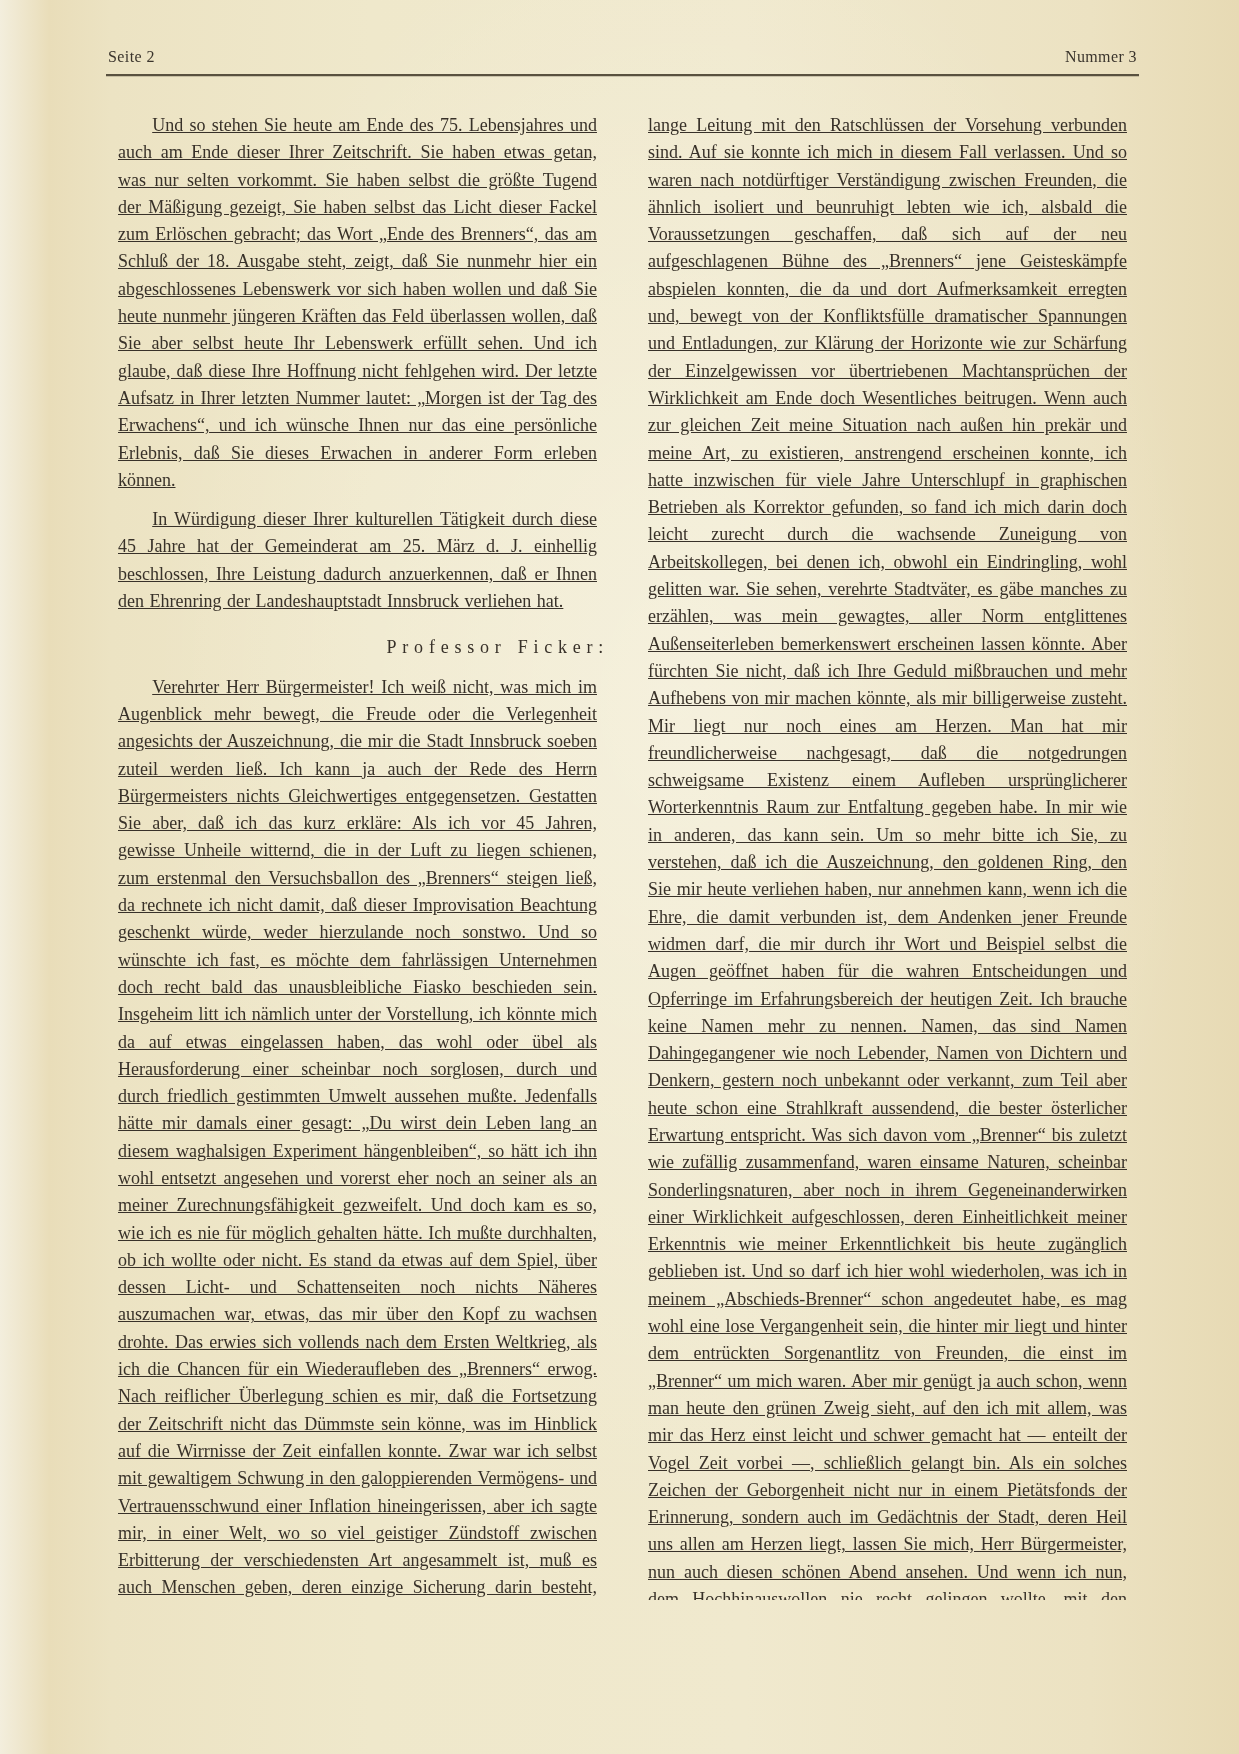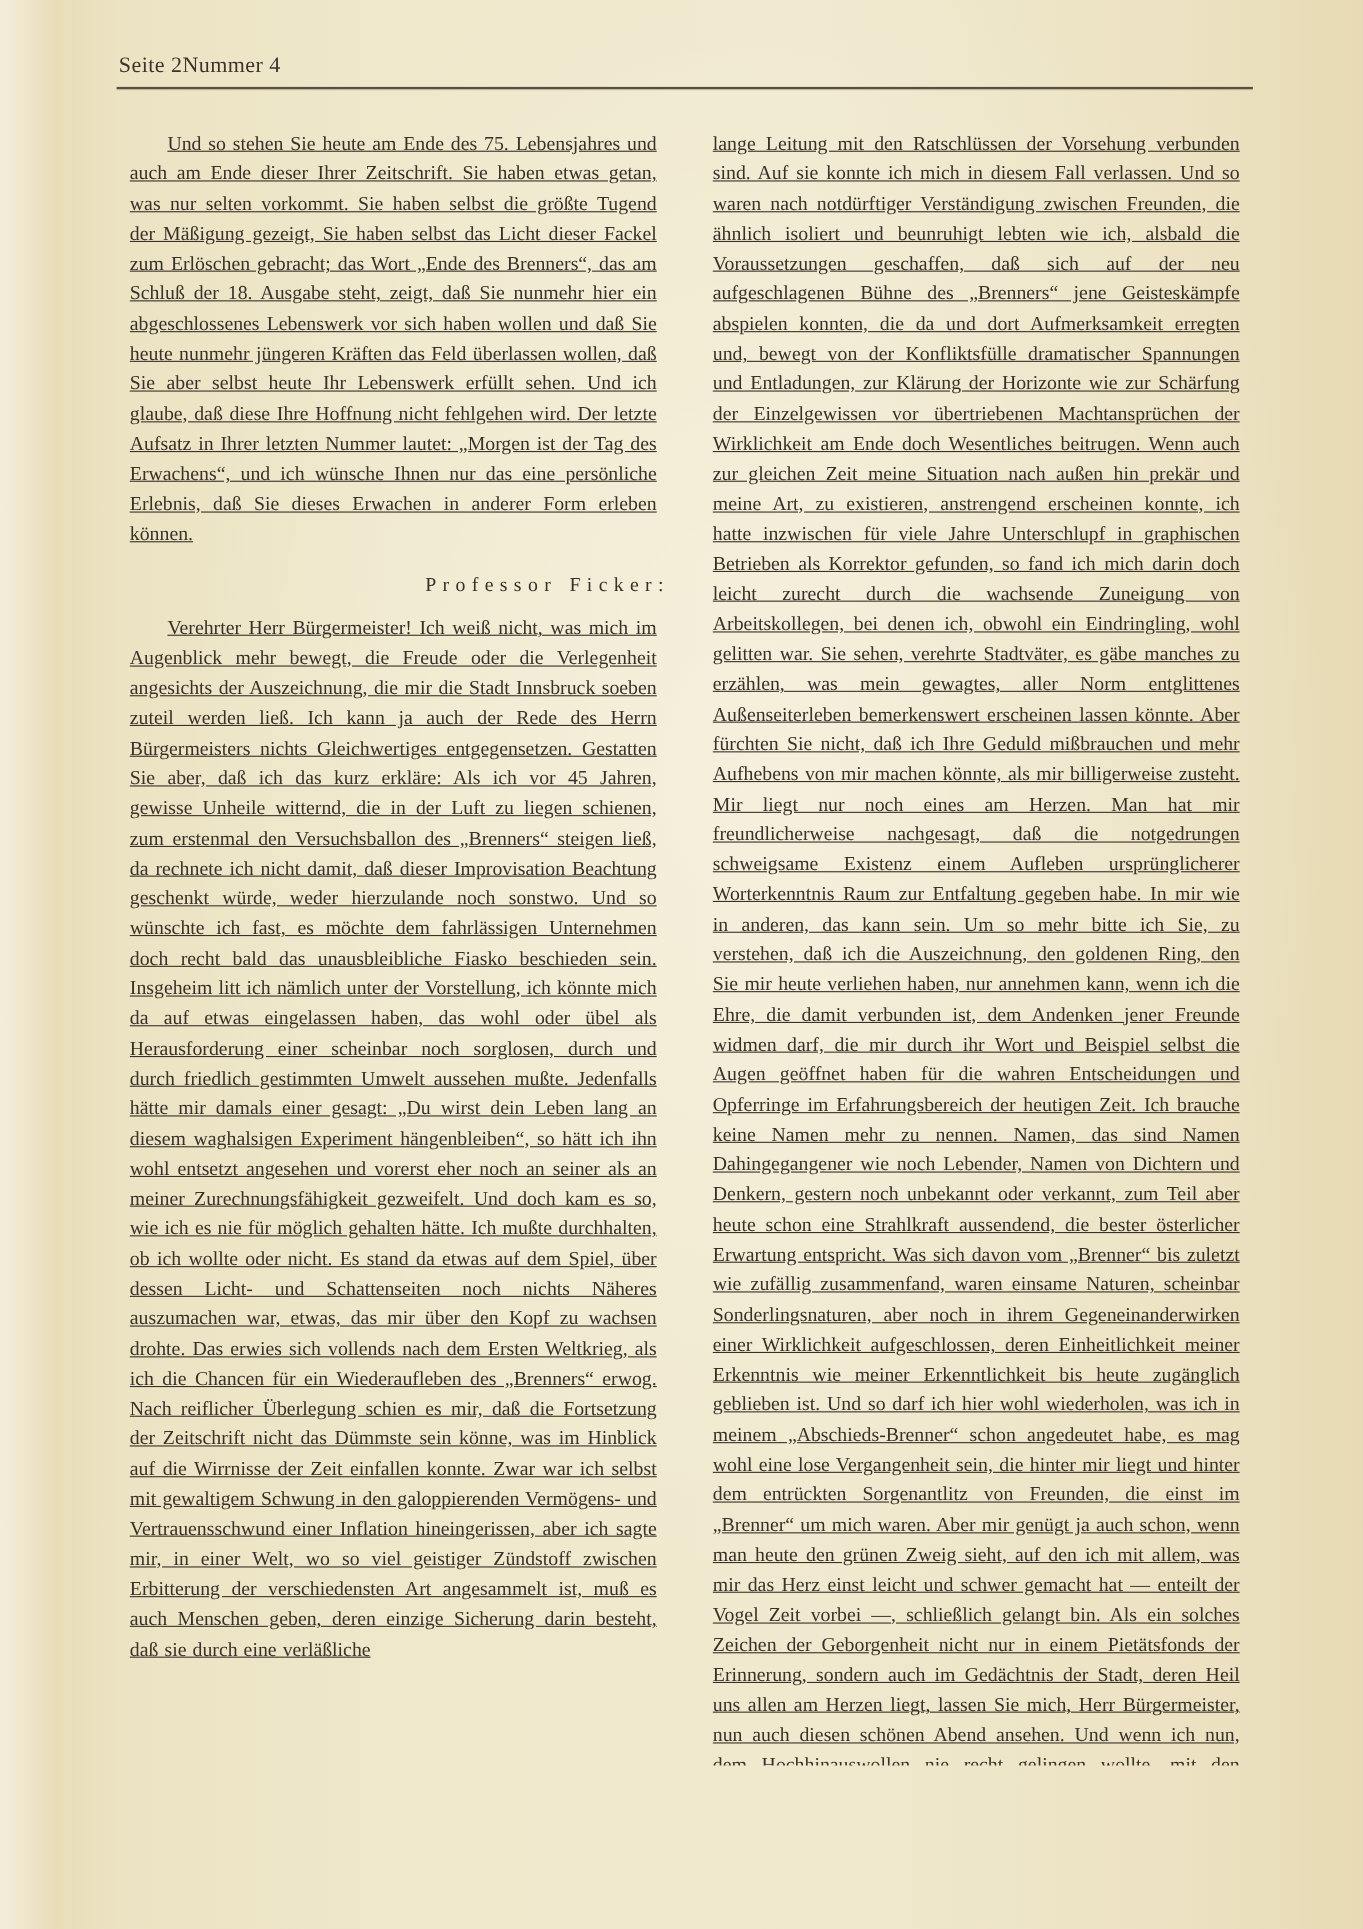--- a/index.html
+++ b/index.html
@@ -11,22 +11,22 @@
       radial-gradient(ellipse at 55% 40%, rgba(255,255,250,0.35) 0%, rgba(255,255,250,0) 55%),
       linear-gradient(90deg, #f3eedd 0%, #e9ddb9 4%, #ece3c3 9%, #efe8cb 30%, #f0e9ce 60%, #ece2c2 88%, #e7dab4 100%),
       #ece3c4;
     box-sizing:border-box;
     padding:34px 100px 0 106px;
     font-family:"Liberation Serif","DejaVu Serif",serif;
     color:#35302a;
     overflow:hidden;
   }
   .masthead{
-    display:flex;align-items:baseline;
-    font-size:20px;letter-spacing:0.4px;color:#3a342c;
+    display:flex;justify-content:space-between;align-items:baseline;
+    font-size:16px;letter-spacing:0.4px;color:#3a342c;
     padding:14px 2px 6px 2px;
   }
   .masthead .m-title{flex:1;text-align:center;}
   .head-rule{
     height:0;border-top:2px solid #59513f;
     box-shadow:0 1px 0 rgba(89,81,63,0.25);
     margin:2px 0 0 0;
   }
   .columns{
     display:flex;gap:27px;margin-top:24px;
@@ -49,29 +49,30 @@
     text-align:right;
   }
 </style>
 </head>
 <body>
 
 <div class="page">
 
   <div class="masthead">
     <span class="m-page">Seite 2</span>
-    <span class="m-issue">Nummer 4</span>
+    <span class="m-issue">Nummer 3</span>
   </div>
 
   <div class="head-rule"></div>
 
   <div class="columns">
 
     <div class="col" lang="de">
       <p class="indent">Und so stehen Sie heute am Ende des 75. Lebensjahres und auch am Ende dieser Ihrer Zeitschrift. Sie haben etwas getan, was nur selten vorkommt. Sie haben selbst die größte Tugend der Mäßigung gezeigt, Sie haben selbst das Licht dieser Fackel zum Erlöschen gebracht; das Wort „Ende des Brenners“, das am Schluß der 18. Ausgabe steht, zeigt, daß Sie nunmehr hier ein abgeschlossenes Lebenswerk vor sich haben wollen und daß Sie heute nunmehr jüngeren Kräften das Feld überlassen wollen, daß Sie aber selbst heute Ihr Lebenswerk erfüllt sehen. Und ich glaube, daß diese Ihre Hoffnung nicht fehlgehen wird. Der letzte Aufsatz in Ihrer letzten Nummer lautet: „Morgen ist der Tag des Erwachens“, und ich wünsche Ihnen nur das eine persönliche Erlebnis, daß Sie dieses Erwachen in anderer Form erleben können.</p>
+      <p class="indent">In Würdigung dieser Ihrer kulturellen Tätigkeit durch diese 45 Jahre hat der Gemeinderat am 25. März d. J. einhellig beschlossen, Ihre Leistung dadurch anzuerkennen, daß er Ihnen den Ehrenring der Landeshauptstadt Innsbruck verliehen hat.</p>
       <h2 class="speaker">Professor Ficker:</h2>
       <p class="indent">Verehrter Herr Bürgermeister! Ich weiß nicht, was mich im Augenblick mehr bewegt, die Freude oder die Verlegenheit angesichts der Auszeichnung, die mir die Stadt Innsbruck soeben zuteil werden ließ. Ich kann ja auch der Rede des Herrn Bürgermeisters nichts Gleichwertiges entgegensetzen. Gestatten Sie aber, daß ich das kurz erkläre: Als ich vor 45 Jahren, gewisse Unheile witternd, die in der Luft zu liegen schienen, zum erstenmal den Versuchsballon des „Brenners“ steigen ließ, da rechnete ich nicht damit, daß dieser Improvisation Beachtung geschenkt würde, weder hierzulande noch sonstwo. Und so wünschte ich fast, es möchte dem fahrlässigen Unternehmen doch recht bald das unausbleibliche Fiasko beschieden sein. Insgeheim litt ich nämlich unter der Vorstellung, ich könnte mich da auf etwas eingelassen haben, das wohl oder übel als Herausforderung einer scheinbar noch sorglosen, durch und durch friedlich gestimmten Umwelt aussehen mußte. Jedenfalls hätte mir damals einer gesagt: „Du wirst dein Leben lang an diesem waghalsigen Experiment hängenbleiben“, so hätt ich ihn wohl entsetzt angesehen und vorerst eher noch an seiner als an meiner Zurechnungsfähigkeit gezweifelt. Und doch kam es so, wie ich es nie für möglich gehalten hätte. Ich mußte durchhalten, ob ich wollte oder nicht. Es stand da etwas auf dem Spiel, über dessen Licht- und Schattenseiten noch nichts Näheres auszumachen war, etwas, das mir über den Kopf zu wachsen drohte. Das erwies sich vollends nach dem Ersten Weltkrieg, als ich die Chancen für ein Wiederaufleben des „Brenners“ erwog. Nach reiflicher Überlegung schien es mir, daß die Fortsetzung der Zeitschrift nicht das Dümmste sein könne, was im Hinblick auf die Wirrnisse der Zeit einfallen konnte. Zwar war ich selbst mit gewaltigem Schwung in den galoppierenden Vermögens- und Vertrauensschwund einer Inflation hineingerissen, aber ich sagte mir, in einer Welt, wo so viel geistiger Zündstoff zwischen Erbitterung der verschiedensten Art angesammelt ist, muß es auch Menschen geben, deren einzige Sicherung darin besteht, daß sie durch eine verläßliche</p>
     </div>
 
     <div class="col" lang="de">
       <p>lange Leitung mit den Ratschlüssen der Vorsehung verbunden sind. Auf sie konnte ich mich in diesem Fall verlassen. Und so waren nach notdürftiger Verständigung zwischen Freunden, die ähnlich isoliert und beunruhigt lebten wie ich, alsbald die Voraussetzungen geschaffen, daß sich auf der neu aufgeschlagenen Bühne des „Brenners“ jene Geisteskämpfe abspielen konnten, die da und dort Aufmerksamkeit erregten und, bewegt von der Konfliktsfülle dramatischer Spannungen und Entladungen, zur Klärung der Horizonte wie zur Schärfung der Einzelgewissen vor übertriebenen Machtansprüchen der Wirklichkeit am Ende doch Wesentliches beitrugen. Wenn auch zur gleichen Zeit meine Situation nach außen hin prekär und meine Art, zu existieren, anstrengend erscheinen konnte, ich hatte inzwischen für viele Jahre Unterschlupf in graphischen Betrieben als Korrektor gefunden, so fand ich mich darin doch leicht zurecht durch die wachsende Zuneigung von Arbeitskollegen, bei denen ich, obwohl ein Eindringling, wohl gelitten war. Sie sehen, verehrte Stadtväter, es gäbe manches zu erzählen, was mein gewagtes, aller Norm entglittenes Außenseiterleben bemerkenswert erscheinen lassen könnte. Aber fürchten Sie nicht, daß ich Ihre Geduld mißbrauchen und mehr Aufhebens von mir machen könnte, als mir billigerweise zusteht. Mir liegt nur noch eines am Herzen. Man hat mir freundlicherweise nachgesagt, daß die notgedrungen schweigsame Existenz einem Aufleben ursprünglicherer Worterkenntnis Raum zur Entfaltung gegeben habe. In mir wie in anderen, das kann sein. Um so mehr bitte ich Sie, zu verstehen, daß ich die Auszeichnung, den goldenen Ring, den Sie mir heute verliehen haben, nur annehmen kann, wenn ich die Ehre, die damit verbunden ist, dem Andenken jener Freunde widmen darf, die mir durch ihr Wort und Beispiel selbst die Augen geöffnet haben für die wahren Entscheidungen und Opferringe im Erfahrungsbereich der heutigen Zeit. Ich brauche keine Namen mehr zu nennen. Namen, das sind Namen Dahingegangener wie noch Lebender, Namen von Dichtern und Denkern, gestern noch unbekannt oder verkannt, zum Teil aber heute schon eine Strahlkraft aussendend, die bester österlicher Erwartung entspricht. Was sich davon vom „Brenner“ bis zuletzt wie zufällig zusammenfand, waren einsame Naturen, scheinbar Sonderlingsnaturen, aber noch in ihrem Gegeneinanderwirken einer Wirklichkeit aufgeschlossen, deren Einheitlichkeit meiner Erkenntnis wie meiner Erkenntlichkeit bis heute zugänglich geblieben ist. Und so darf ich hier wohl wiederholen, was ich in meinem „Abschieds-Brenner“ schon angedeutet habe, es mag wohl eine lose Vergangenheit sein, die hinter mir liegt und hinter dem entrückten Sorgenantlitz von Freunden, die einst im „Brenner“ um mich waren. Aber mir genügt ja auch schon, wenn man heute den grünen Zweig sieht, auf den ich mit allem, was mir das Herz einst leicht und schwer gemacht hat — enteilt der Vogel Zeit vorbei —, schließlich gelangt bin. Als ein solches Zeichen der Geborgenheit nicht nur in einem Pietätsfonds der Erinnerung, sondern auch im Gedächtnis der Stadt, deren Heil uns allen am Herzen liegt, lassen Sie mich, Herr Bürgermeister, nun auch diesen schönen Abend ansehen. Und wenn ich nun, dem Hochhinauswollen nie recht gelingen wollte, mit den verehrten Anwesenden Ihrer</p>
     </div>
 
   </div>
 

